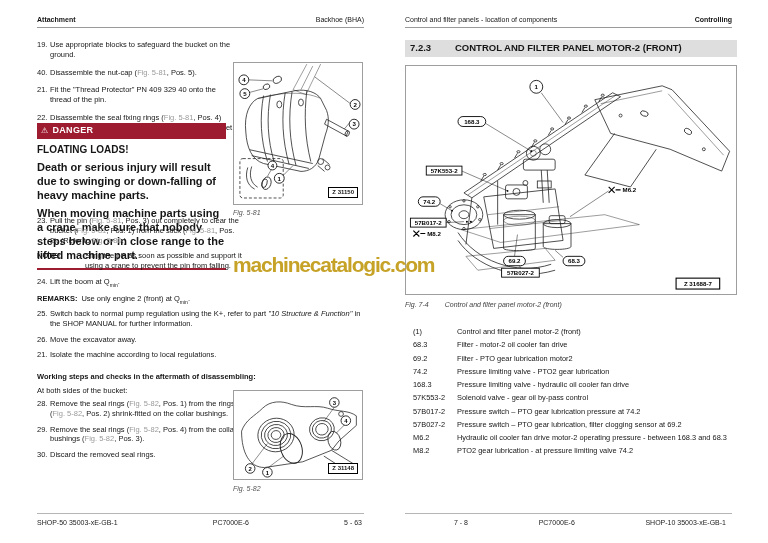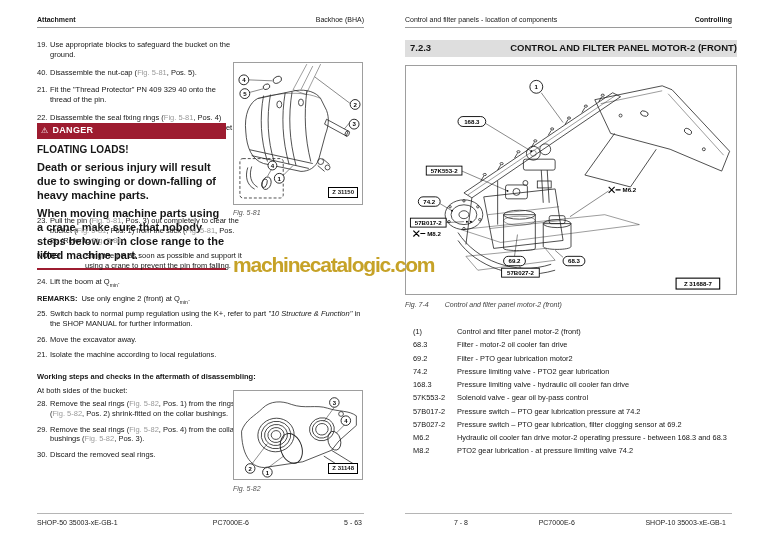--- a/index.html
+++ b/index.html
@@ -68,21 +68,21 @@
   #fig3{left:21px;top:65px;width:332px;height:230px;}
   .figcap{position:absolute;font-style:italic;font-size:7px;color:#555;}
   #fig1cap{left:233px;top:208px;}
   #fig2cap{left:233px;top:484px;}
   #fig3cap{left:21px;top:300px;color:#444;}
   #fig3cap .figcap-id{margin-right:16px;}
   .plate{position:absolute;right:4px;bottom:6px;border:1px solid #000;background:#fff;font-weight:bold;font-size:6px;padding:0.5px 3px;}
   #fig2 .plate{bottom:5px;}
 
   
-  .section-bar{position:absolute;left:21px;top:40px;width:332px;height:17px;background:var(--bar-gray,#dedede);display:flex;align-items:center;font-weight:bold;font-size:9.5px;justify-content:space-between;}
+  .section-bar{position:absolute;left:21px;top:40px;width:332px;height:17px;background:var(--bar-gray,#dedede);display:flex;align-items:center;font-weight:bold;font-size:9.5px;}
   .sec-num{margin-left:5px;width:45px;flex:none;}
   .parts{position:absolute;left:29px;top:328px;width:324px;font-size:7.4px;line-height:1.2;}
   .part-row{display:flex;margin-bottom:4.4px;}
   .part-ref{width:44px;flex:none;}
   .part-desc{flex:1;}
 
   
   svg{display:block;}
   svg .ln{fill:none;stroke:#222;stroke-width:0.8;}
   svg .thin{stroke-width:0.45;}

